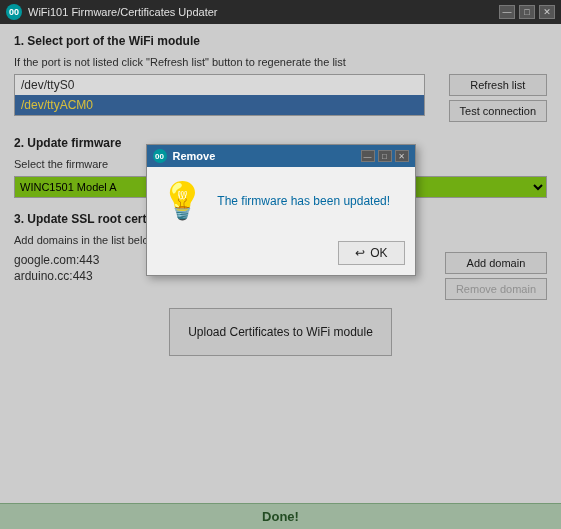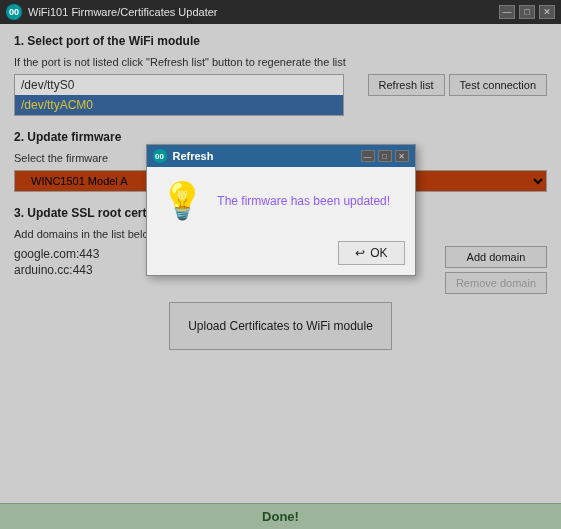--- a/index.html
+++ b/index.html
@@ -102,21 +102,21 @@
       cursor: pointer;
     }
 
     .port-item.selected {
       background: #3d6ea8;
       color: #fde047;
     }
 
     .btn-group {
       display: flex;
-      flex-direction: row;
+      flex-direction: column;
       gap: 4px;
     }
 
     .btn {
       background: #e8e8e8;
       border: 1px solid #aaa;
       padding: 4px 10px;
       font-size: 11px;
       cursor: pointer;
       white-space: nowrap;
@@ -134,24 +134,24 @@
 
     .firmware-row {
       display: flex;
       gap: 8px;
       align-items: center;
       margin-top: 4px;
     }
 
     .firmware-select {
       flex: 1;
-      padding: 3px 12px;
+      padding: 3px 1px;
       font-size: 11px;
       border: 1px solid #aaa;
-      background: #c2410c;
+      background: #84cc16;
     }
 
     .domain-item {
       font-size: 12px;
       color: #333;
       padding: 1px 0;
     }
 
     .domain-row {
       display: flex;
@@ -279,21 +279,21 @@
     }
 
     .lightbulb-icon {
       font-size: 36px;
       color: #cccc00;
       line-height: 1;
     }
 
     .modal-message {
       font-size: 12px;
-      color: #8b5cf6;
+      color: #0369a1;
     }
 
     .modal-footer {
       display: flex;
       justify-content: flex-end;
       padding: 6px 10px 10px;
     }
 
     .ok-btn {
       background: #e8e8e8;
@@ -375,21 +375,21 @@
 
 <div class="done-bar">
   <span>Done!</span>
 </div>
 
 <div class="modal-overlay">
   <div class="modal-window">
     <div class="modal-title-bar">
       <div class="modal-title-left">
         <div class="modal-arduino-icon">00</div>
-        <span class="modal-title-text">Refresh</span>
+        <span class="modal-title-text">Remove</span>
       </div>
       <div class="modal-title-controls">
         <div class="modal-title-btn">—</div>
         <div class="modal-title-btn">□</div>
         <div class="modal-title-btn">✕</div>
       </div>
     </div>
     <div class="modal-body">
       <div class="lightbulb-icon">💡</div>
       <div class="modal-message">The firmware has been updated!</div>

